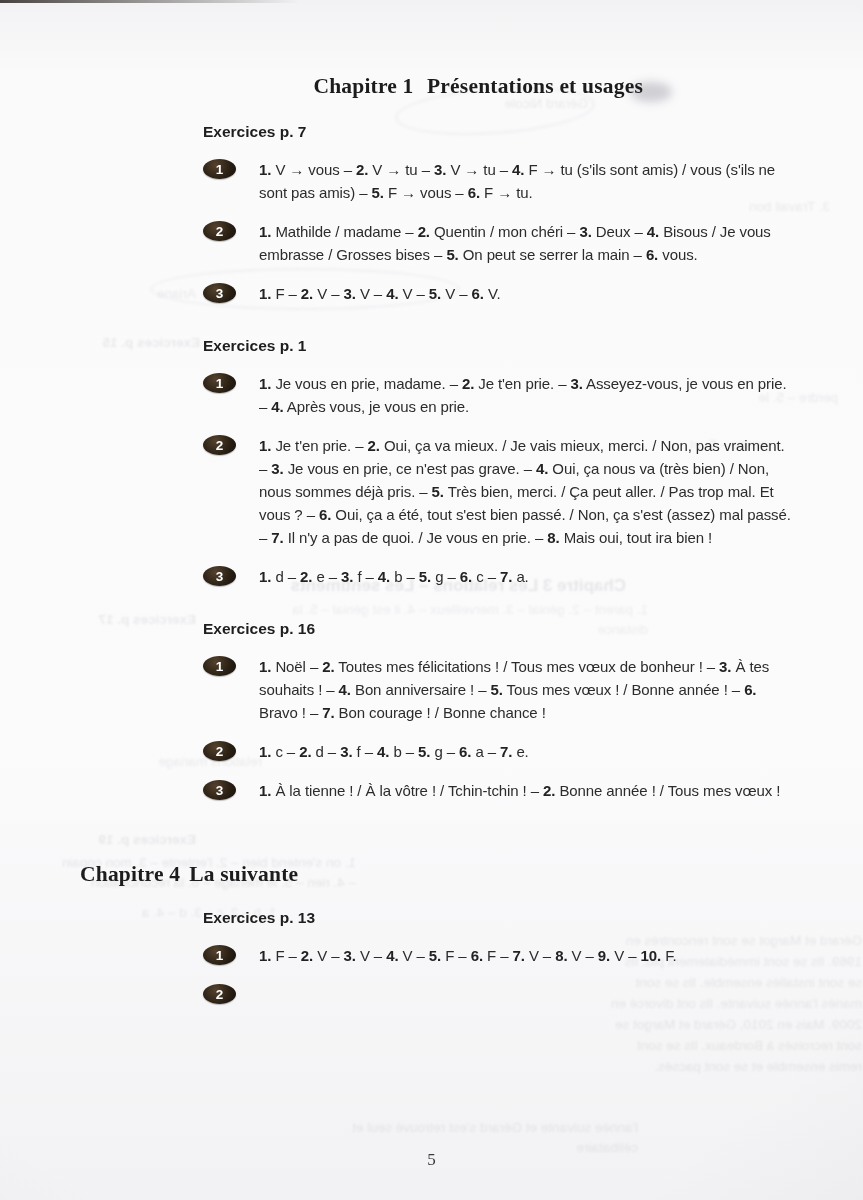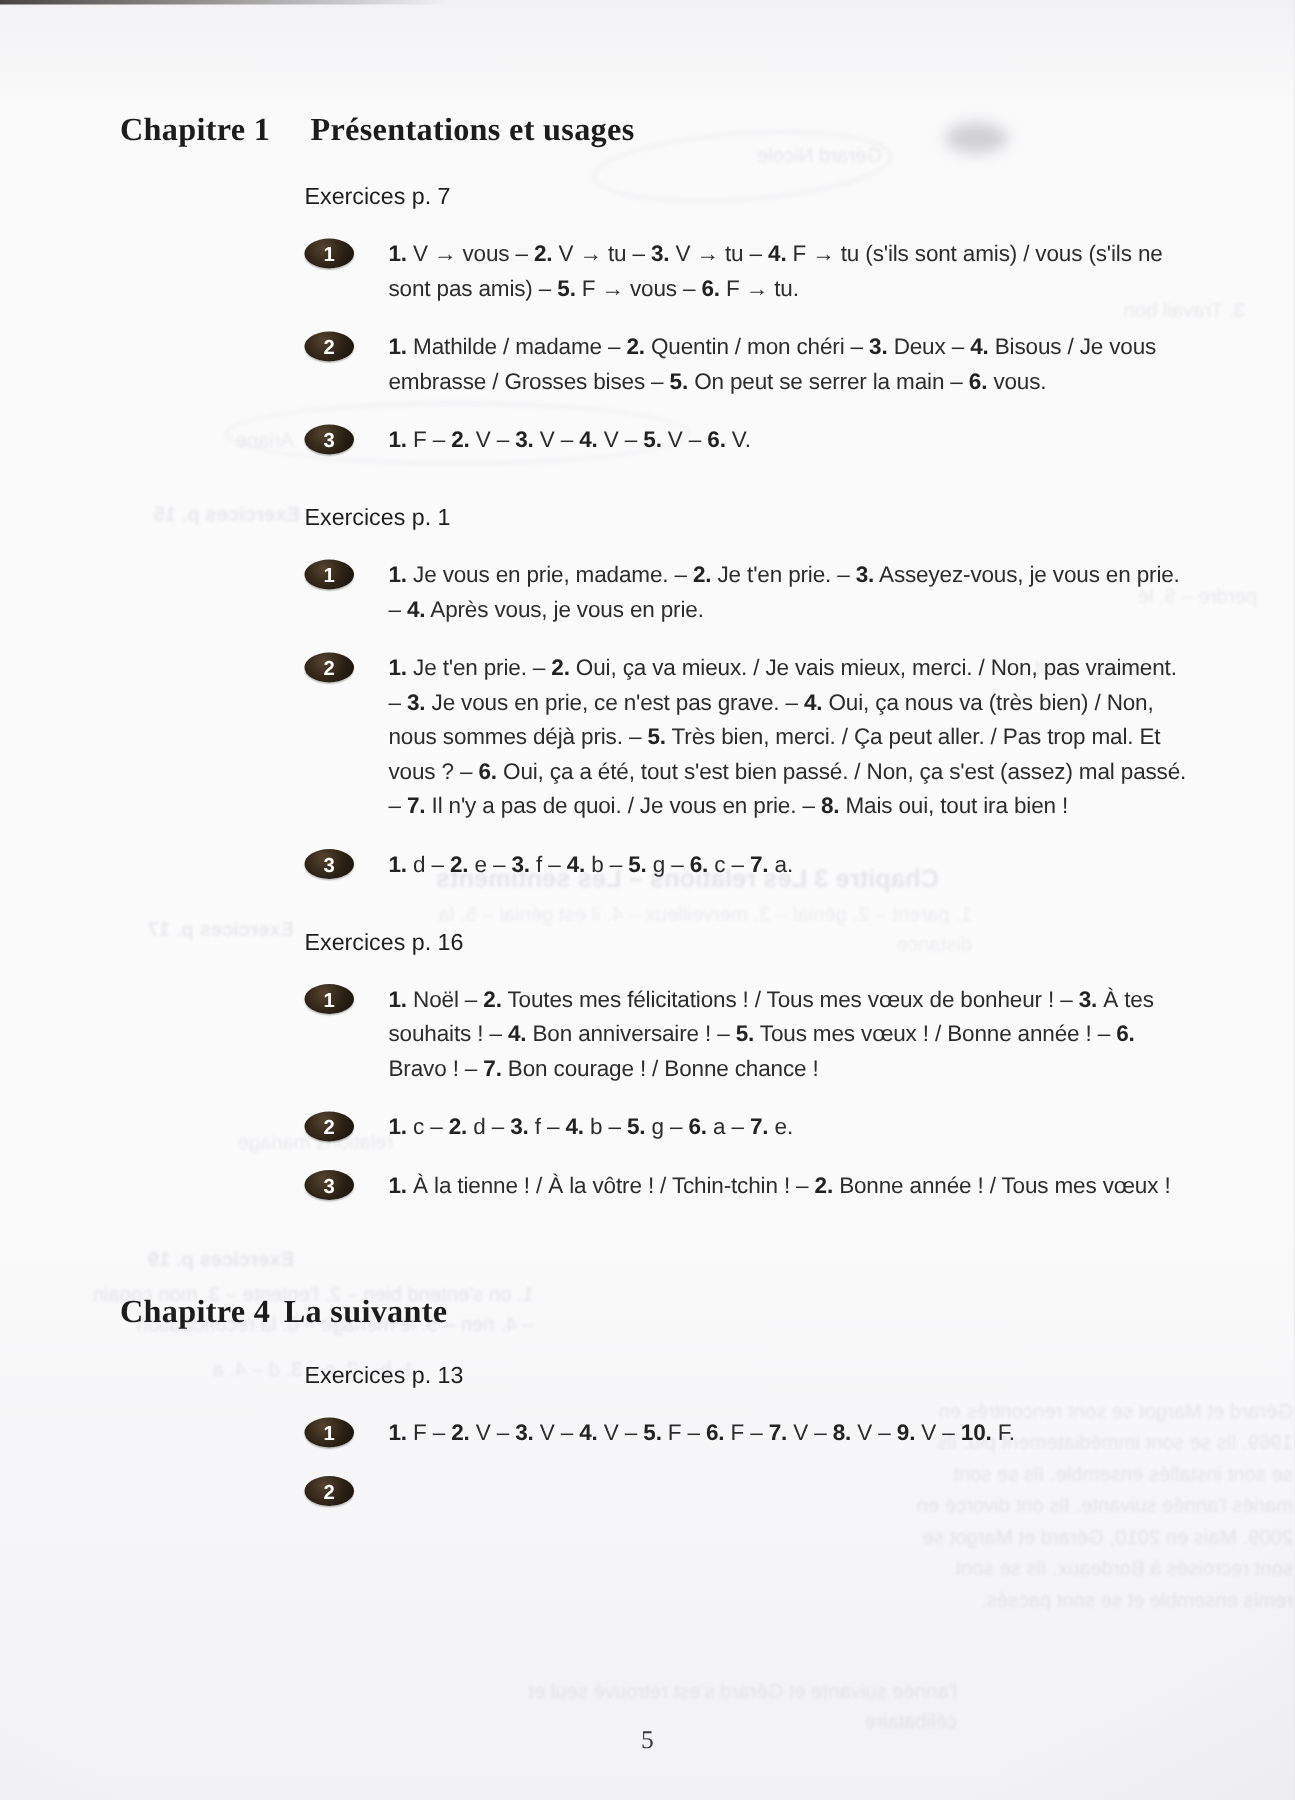--- a/index.html
+++ b/index.html
@@ -54,28 +54,28 @@
   .g-column   { left:610px; top:930px; width:252px; opacity:.13; line-height:21px; }
   .g-bottom   { left:298px; top:1118px; width:340px; }
 
   
   .content { position:relative; z-index:1; padding-top:74px; }
 
   .chapter {
     margin-left:80px; font-family:"Liberation Serif", serif;
     font-weight:bold; font-size:21.5px; color:#1c1c1c; letter-spacing:.2px;
   }
-  .chapter.ch1 { margin-bottom:24px; }
+  .chapter.ch1 { margin-bottom:24px;text-align:center; }
   .chapter.ch1 .chapter-label { display:inline-block; width:127px; }
   .chapter.ch2 { margin-top:60px; margin-bottom:22px; }
   .chapter.ch2 .chapter-label { margin-right:9px; }
 
   .section { margin-left:203px; margin-bottom:32px; }
   .section-title {
-    font-size:15.5px; font-weight:normal; color:#1e1e1e; margin-bottom:17px;
+    font-size:15.5px; font-weight:bold; color:#1e1e1e; margin-bottom:17px;
   }
 
   .exercise { display:flex; align-items:flex-start; margin-bottom:16px; }
   .badge {
     flex:0 0 33px; height:20px; margin-top:1px; margin-right:23px;
     border-radius:50%;
     background:radial-gradient(circle at 38% 30%, #55422d 0%, #2b2115 55%, #171009 100%);
     color:#ffffff; font-size:13.5px; font-weight:bold;
     display:flex; align-items:center; justify-content:center;
     box-shadow:0 1px 1px rgba(0,0,0,.25);

